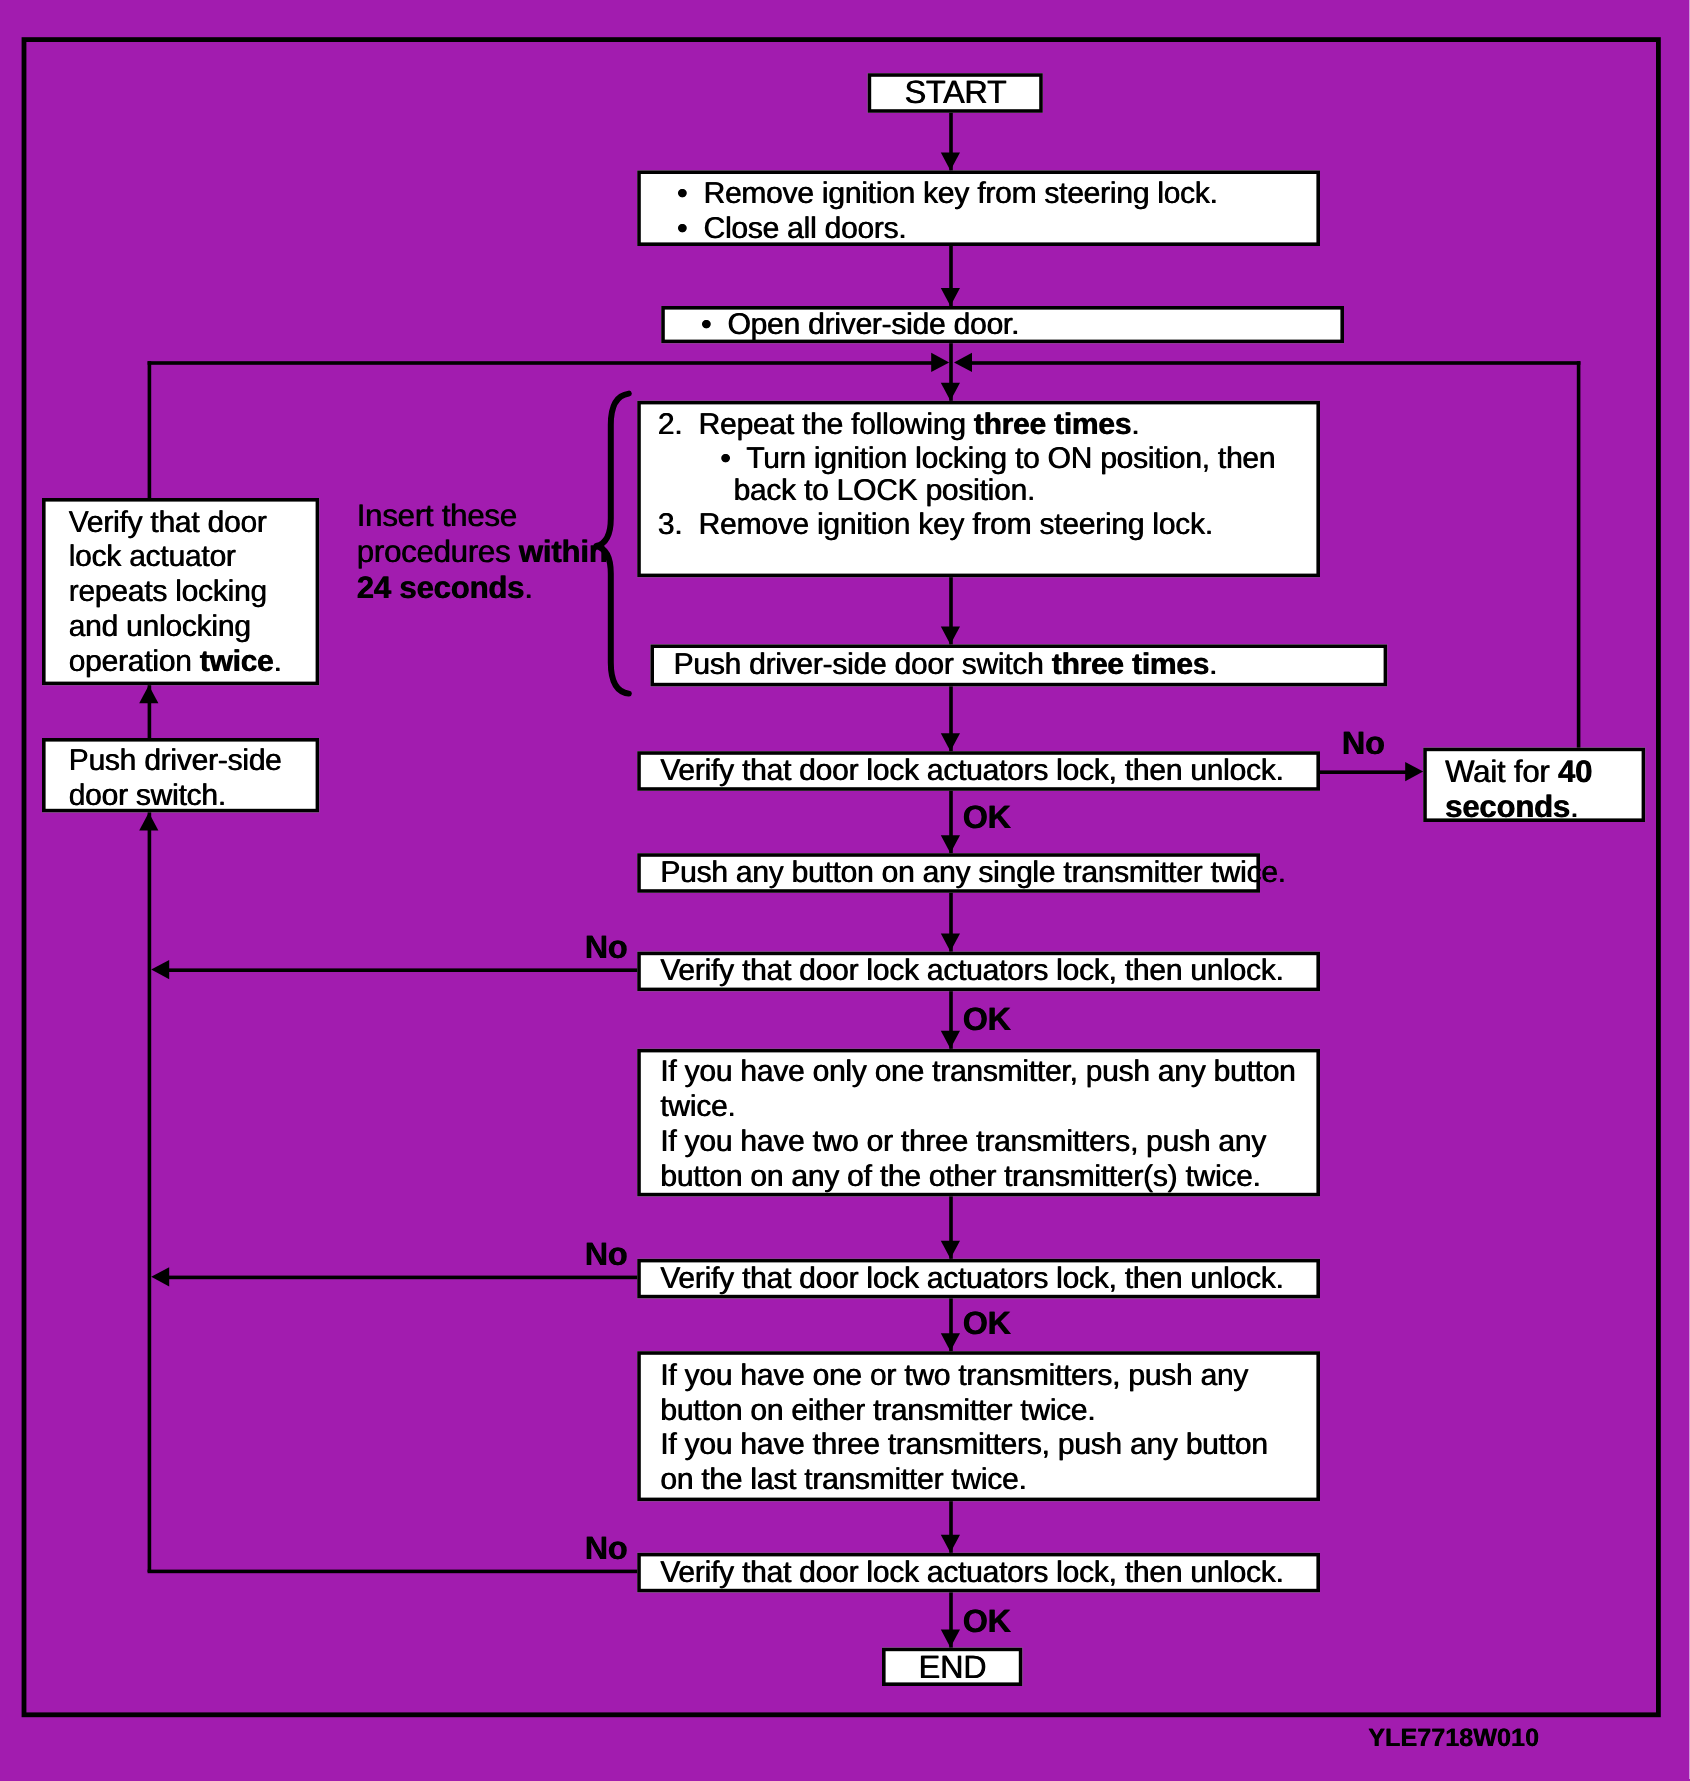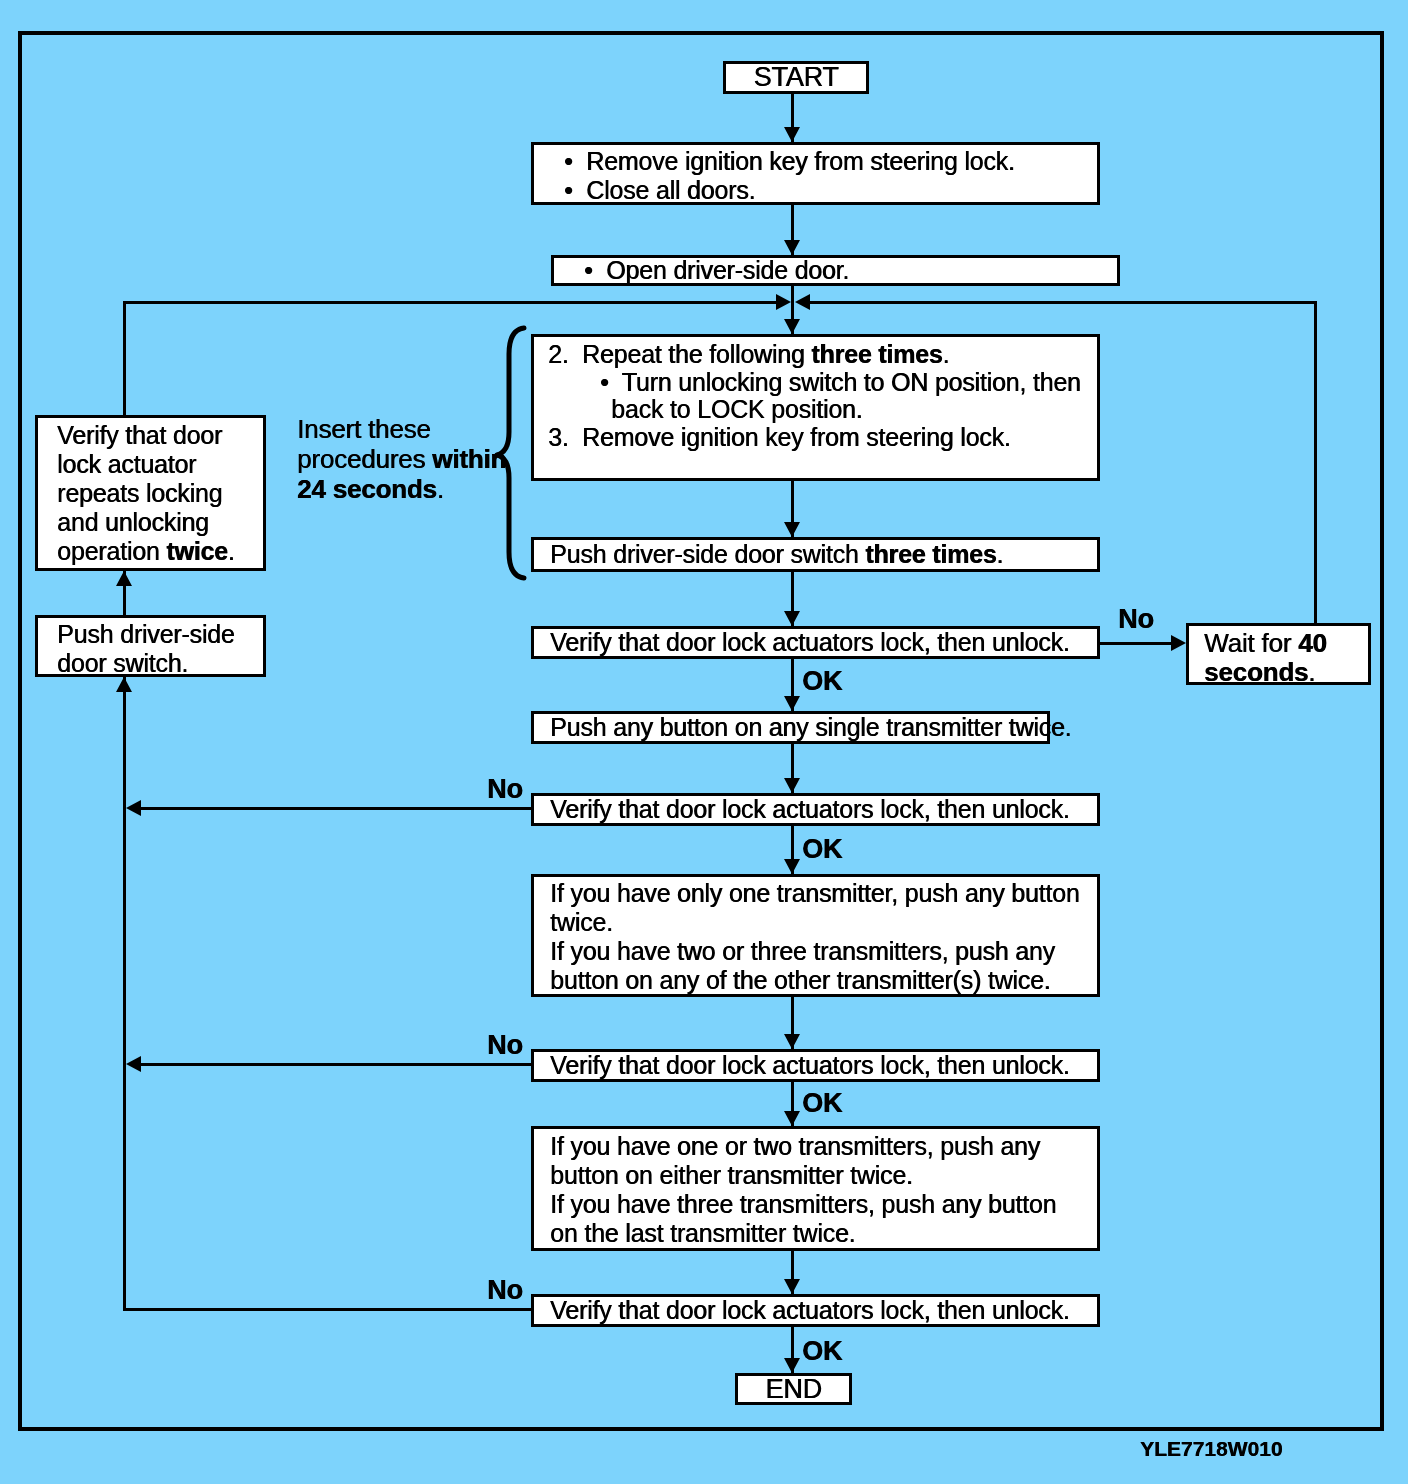--- a/index.html
+++ b/index.html
@@ -1,16 +1,16 @@
 <!DOCTYPE html>
 <html><head>
 <meta charset="utf-8">
 <style>
   html,body{margin:0;padding:0;background:#ffffff;}
-  #canvas{position:relative;width:1408px;height:1484px;background:#7dd3fc;
+  #canvas{position:relative;width:1408px;height:1484px;background:#a21caf;
           font-family:"Liberation Sans", sans-serif;color:#000;overflow:hidden;}
   .frame{position:absolute;border:4px solid #000;box-sizing:border-box;}
   .box{position:absolute;border:3px solid #000;box-sizing:border-box;background:#fff;
        font-size:25px;letter-spacing:-0.2px;text-shadow:0.6px 0 0 #000;}
   .sl{display:flex;align-items:center;padding-left:16px;}
   .center{display:flex;align-items:center;justify-content:center;padding-left:0;}
   .tline{white-space:pre;}
   .b{font-weight:bold;}
   .vl{position:absolute;width:3px;background:#000;}
   .hl{position:absolute;height:3px;background:#000;}
@@ -37,26 +37,26 @@
       <div class="tline"><span>•  Remove ignition key from steering lock.</span></div>
       <div class="tline"><span>•  Close all doors.</span></div>
     </div>
 
   <div class="box sl" style="left:551px;top:255px;width:569px;height:31px;padding-left:30px;">
       <div class="tline"><span>•  Open driver-side door.</span></div>
     </div>
 
   <div class="box" style="left:531px;top:334px;width:569px;height:147px;padding:4px 0 0 14px;line-height:27.5px;">
       <div class="tline"><span>2.  Repeat the following </span><span class="b">three times</span><span>.</span></div>
-      <div class="tline" style="padding-left: 52px;"><span>•  Turn unlocking switch to ON position, then</span></div>
+      <div class="tline" style="padding-left: 52px;"><span>•  Turn ignition locking to ON position, then</span></div>
       <div class="tline" style="padding-left: 63px;"><span>back to LOCK position.</span></div>
       <div class="tline"><span>3.  Remove ignition key from steering lock.</span></div>
     </div>
 
-  <div class="box sl" style="left:531px;top:537px;width:569px;height:35px;">
+  <div class="box sl" style="left:542px;top:537px;width:614px;height:35px;">
       <div class="tline"><span>Push driver-side door switch </span><span class="b">three times</span><span>.</span></div>
     </div>
 
   <div class="box sl" style="left:531px;top:626px;width:569px;height:33px;">
       <div class="tline"><span>Verify that door lock actuators lock, then unlock.</span></div>
     </div>
 
   <div class="box sl" style="left:531px;top:711px;width:519px;height:33px;">
       <div class="tline"><span>Push any button on any single transmitter twice.</span></div>
     </div>

